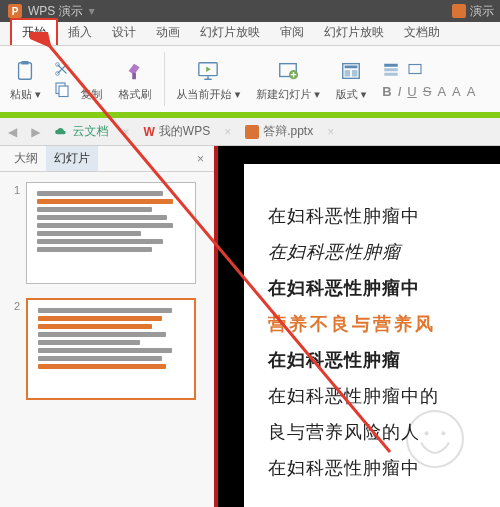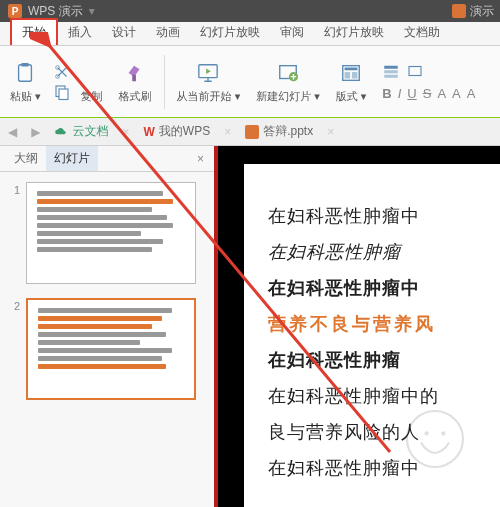--- a/index.html
+++ b/index.html
@@ -4,21 +4,21 @@
 <style>
 *{margin:0;padding:0;box-sizing:border-box;font-family:"Microsoft YaHei",sans-serif}
 body{width:500px;height:507px;overflow:hidden;background:#fff;position:relative;font-size:12px}
 .titlebar{height:22px;background:#4a4a4a;color:#ccc;display:flex;align-items:center;padding:0 8px;gap:6px}
 .titlebar .logo{width:14px;height:14px;background:#d97436;display:inline-flex;align-items:center;justify-content:center;color:#fff;font-size:10px;font-weight:bold;border-radius:2px}
 .topright{position:absolute;right:0;top:0;height:22px;display:flex;align-items:center;gap:4px;color:#ccc;padding:0 6px}
 .topright .pre-icon{width:14px;height:14px;background:#d97436;border-radius:2px}
 .tabs{height:24px;background:#f5f5f5;border-bottom:1px solid #d0d0d0;display:flex;align-items:flex-end;padding-left:10px;gap:0}
 .tab{padding:4px 10px;color:#555;cursor:pointer;font-size:12px}
 .tab.active{background:#fff;border:2px solid #e03b2f;border-bottom:none;color:#333;font-weight:400;position:relative;z-index:2}
-.ribbon{height:72px;background:#fafafa;border-bottom:1px solid #84cc16;display:flex;align-items:center;padding:4px 6px;gap:8px}
+.ribbon{height:72px;background:#fafafa;border-bottom:6px solid #84cc16;display:flex;align-items:center;padding:4px 6px;gap:8px}
 .rgroup{display:flex;flex-direction:column;align-items:center;gap:2px;padding:2px 4px}
 .rgroup .lbl{font-size:11px;color:#555;white-space:nowrap}
 .ricon{width:28px;height:28px;display:flex;align-items:center;justify-content:center;color:#5b8bb5}
 .ricon svg{width:22px;height:22px}
 .smallicons{display:flex;flex-direction:column;gap:2px}
 .smallicons .si{width:18px;height:18px;display:flex;align-items:center;justify-content:center;color:#5b8bb5}
 .fontrow{display:flex;gap:6px;align-items:center;color:#888;font-size:13px}
 .vline{width:1px;height:54px;background:#ddd}
 .doctabs{height:28px;background:#f0f0f0;border-bottom:1px solid #d0d0d0;display:flex;align-items:center;padding:0 8px;gap:14px;color:#666;font-size:12px}
 .doctabs .cloud{color:#3a9b6f}

